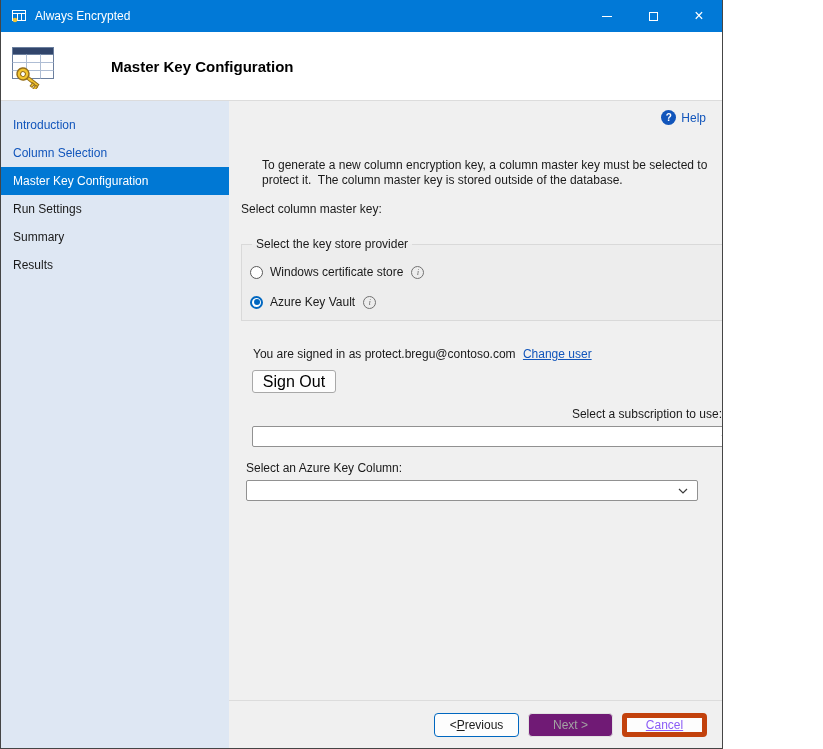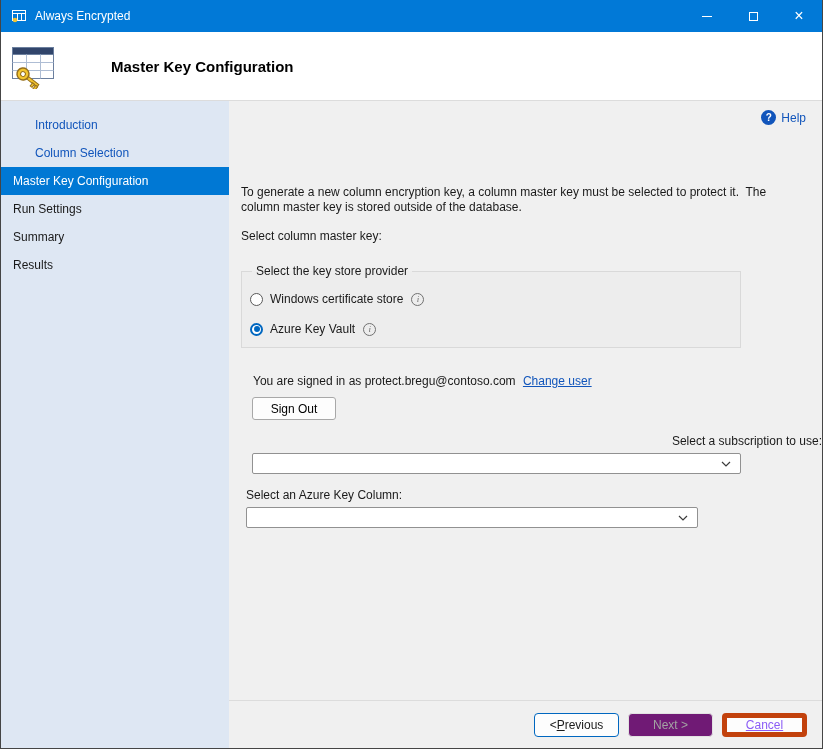--- a/index.html
+++ b/index.html
@@ -1,18 +1,18 @@
 <!DOCTYPE html>
 <html><head>
 <meta charset="utf-8">
 <style>
   * { margin:0; padding:0; box-sizing:border-box; }
   html,body { background:#ffffff; }
   .window {
-    width:823px; height:749px;
+    width:723px; height:749px;
     display:flex; flex-direction:column;
     font-family:"Liberation Sans", sans-serif;
     font-size:12px; color:#1a1a1a;
     border:1px solid #454545; border-top:none;
     overflow:hidden;
   }
 
   
   .titlebar { height:32px; background:#0179d7; display:flex; align-items:center; flex-shrink:0; }
   .app-icon { margin-left:10px; display:flex; }
@@ -25,47 +25,47 @@
 
   
   .header { height:69px; background:#ffffff; border-bottom:1px solid #dcdcdc; position:relative; flex-shrink:0; }
   .header-icon { position:absolute; left:8px; top:9px; }
   .page-title { position:absolute; left:110px; top:26px; font-size:15px; font-weight:bold; color:#000000; }
 
   
   .body { flex:1; display:flex; min-height:0; }
   .sidebar { width:228px; background:#dee7f3; padding-top:10px; flex-shrink:0; }
   .nav-item { height:28px; display:flex; align-items:center; padding-left:12px; cursor:default; }
-  .nav-item.visited { color:#1155bb;margin-left:22px; }
+  .nav-item.visited { color:#1155bb; }
   .nav-item.active { background:#0078d4; color:#ffffff; }
 
   .main { flex:1; display:flex; flex-direction:column; background:#f0f0f0; min-width:0; }
   .content { flex:1; position:relative; padding-left:12px; overflow:hidden; }
 
   .help { position:absolute; top:9px; right:16px; display:flex; align-items:center; gap:5px; color:#1155bb; cursor:pointer; }
   .help-icon { width:15px; height:15px; border-radius:50%; background:#1155bb; color:#ffffff; font-size:10px; font-weight:bold; display:flex; align-items:center; justify-content:center; }
 
-  .intro { padding-top:84px; max-width:552px; line-height:15px; white-space:pre-wrap; }
+  .intro { padding-top:57px; max-width:552px; line-height:15px; white-space:pre-wrap;margin-left:21px; }
   .field-label { margin-top:14px; }
 
   .dropdown { margin-top:5px; width:450px; height:22px; background:#ffffff; border:1px solid #919191; border-radius:2px; display:flex; align-items:center; padding:0 26px 0 8px; position:relative; cursor:default; }
   .dropdown .chev { position:absolute; right:9px; top:50%; transform:translateY(-50%); display:flex; }
 
   .provider-fieldset { margin-top:21px; width:500px; height:84px; border:1px solid #d9d9d9; background:#ededed; padding:8px 0 8px 8px; }
   .provider-fieldset legend { padding:0 4px; margin-left:2px; }
   .radio-row { display:flex; align-items:center; margin-top:6px; cursor:default; }
   .radio-row.second { margin-top:16px; }
   .radio { width:13px; height:13px; border-radius:50%; background:#ffffff; border:1px solid #595959; position:relative; flex-shrink:0; margin-right:7px; }
   .radio.checked { border:2px solid #0067c0; }
   .radio.checked::after { content:""; position:absolute; inset:1.5px; border-radius:50%; background:#0067c0; }
   .info-icon { width:13px; height:13px; border-radius:50%; border:1px solid #717171; color:#717171; font-size:9px; display:flex; align-items:center; justify-content:center; margin-left:8px; font-style:italic; font-family:"Liberation Serif", serif; }
 
   .signin-row { margin-top:26px; margin-left:12px; }
   .change-user { color:#1155bb; text-decoration:underline; margin-left:4px; cursor:pointer; }
-  .signout-btn { margin-top:9px; margin-left:11px; width:84px; height:23px; background:#fdfdfd; border:1px solid #a8a8a8; border-radius:3px; font-family:inherit; font-size:12px; cursor:default; display:block; }
+  .signout-btn { margin-top:9px; margin-left:11px; width:84px; height:23px; background:#fdfdfd; border:1px solid #a8a8a8; border-radius:3px; font-family:inherit; font-size:16px; cursor:default; display:block; }
   .sub-label { margin-top:14px; margin-left:28px;text-align:right; }
   .dropdown.sub { margin-left:11px; width:489px; height:21px; }
   .vault-label { margin-top:14px; margin-left:5px; }
   .dropdown.vault { margin-left:5px; width:452px; height:21px; }
 
   
   .footer { height:48px; border-top:1px solid #dcdcdc; display:flex; align-items:center; justify-content:flex-end; gap:9px; padding-right:15px; flex-shrink:0; }
   .btn { width:85px; height:24px; border-radius:4px; font-size:12px; font-family:inherit; display:flex; align-items:center; justify-content:center; cursor:default; }
   .btn-previous { background:#fdfdfd; border:1px solid #0067c0; color:#1a1a1a; }
   .btn-next { background:#701a75; border:1px solid #e2e2e2; color:#a3a3a3; }

